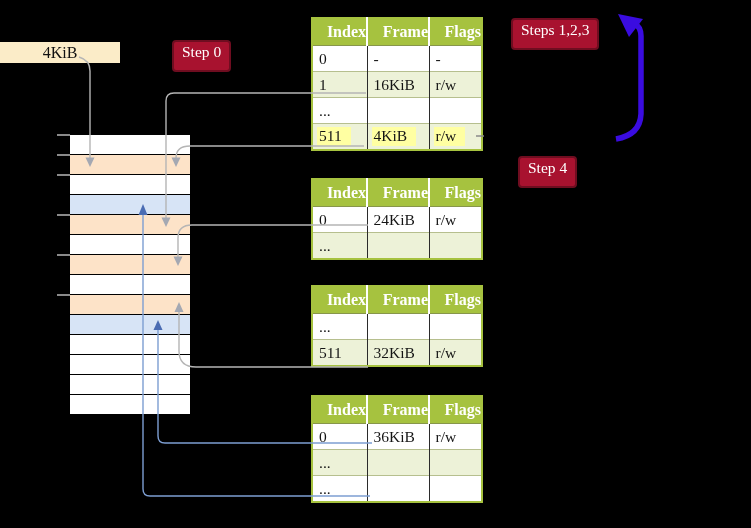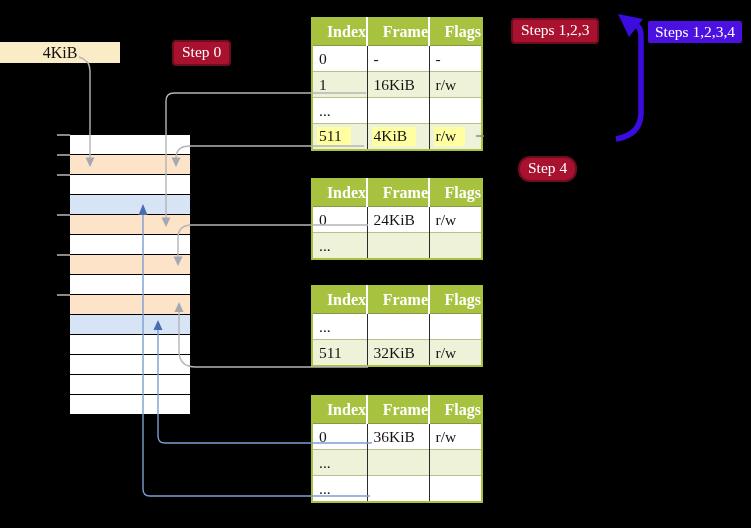--- a/index.html
+++ b/index.html
@@ -11,28 +11,28 @@
   
   .frame-label {
     position:absolute; left:0; top:42px; width:120px; height:21px;
     background:var(--cream,#fbecc8); color:#111; font-size:16px;
     display:flex; align-items:center; justify-content:center;
   }
 
   
   .badge {
     position:absolute; color:#fff; font-size:15.5px; line-height:17px;
-    padding:1px 8px 4px; border-radius:4px; white-space:nowrap;
+    padding:1px 8px 10px; border-radius:4px; white-space:nowrap;
   }
   .badge.crimson { background:var(--crimson,#a8122f); border:2px solid #6f0d20; }
   .badge.blueviolet { background:var(--blueviolet,#4b11e2); border:0; border-radius:2px; padding:2px 7px 3px; }
   .b-step0 { left:172px; top:40px; }
   .b-steps123 { left:511px; top:18px; }
   .b-steps1234 { left:648px; top:21px; }
-  .b-step4 { left:518px; top:156px;border-radius:12px; }
+  .b-step4 { left:518px; top:156px; }
 
   
   .memcol {
     position:absolute; left:70px; top:135px; width:120px; height:280px;
     background:#000; box-sizing:border-box;
   }
   .mem-row { height:19px; border-bottom:1px solid #000; }
   .mem-row.white { background:#ffffff; }
   .mem-row.orange { background:var(--orange-row,#fde3c8); }
   .mem-row.blue { background:var(--blue-row,#d7e4f6); }
@@ -78,21 +78,20 @@
 </style>
 </head>
 <body>
 
 <div class="canvas">
 
   <div class="frame-label">4KiB</div>
 
   <div class="badge crimson b-step0">Step 0</div>
   <div class="badge crimson b-steps123">Steps 1,2,3</div>
-  <div class="badge blueviolet b-steps1234">Steps 1,2,3,4</div>
   <div class="badge crimson b-step4">Step 4</div>
 
   <div class="memcol">
       <div class="mem-row white"></div>
       <div class="mem-row orange"></div>
       <div class="mem-row white"></div>
       <div class="mem-row blue"></div>
       <div class="mem-row orange"></div>
       <div class="mem-row white"></div>
       <div class="mem-row orange"></div>

